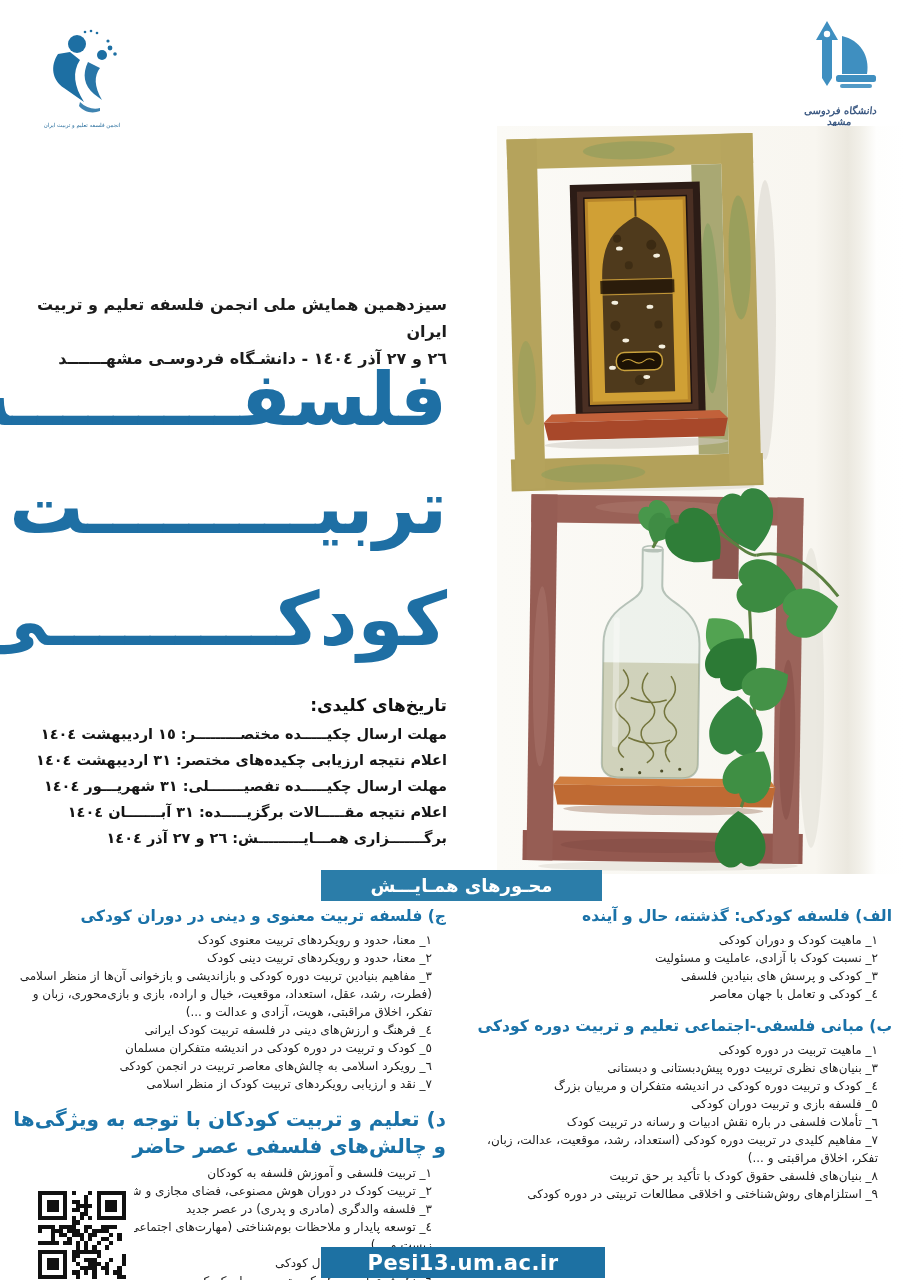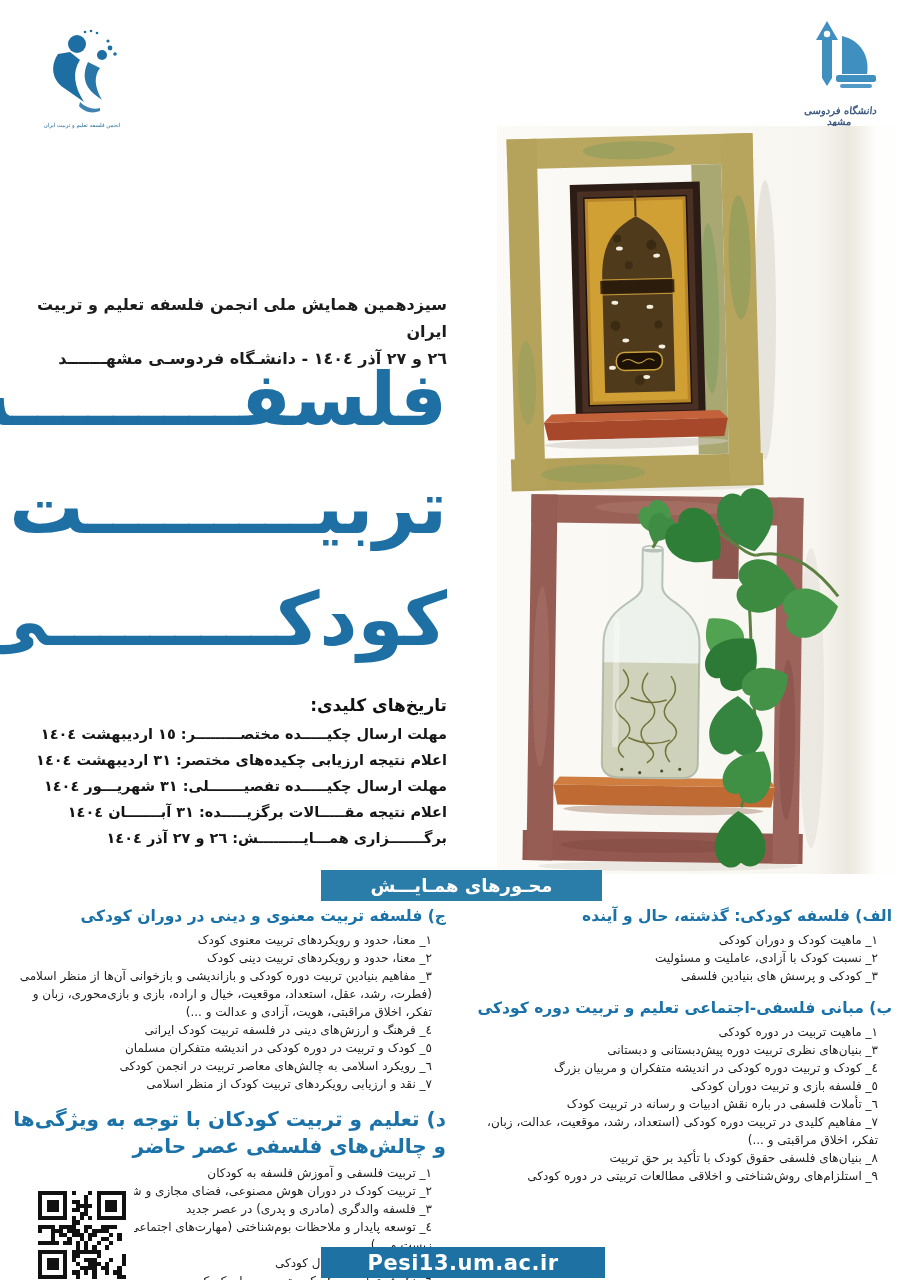--- a/index.html
+++ b/index.html
@@ -236,20 +236,21 @@
     <span class="rtl">محـورهای همـایـــش</span>
   </div>
 
   <div class="col col-right rtl">
     <div class="section">
       <div class="section-title">الف) فلسفه کودکی: گذشته، حال و آینده</div>
       <div>
           <div class="t-item">١_  ماهیت کودک و دوران کودکی</div>
           <div class="t-item">٢_  نسبت کودک با آزادی، عاملیت و مسئولیت</div>
           <div class="t-item">٣_  کودکی و پرسش های بنیادین فلسفی</div>
+          <div class="t-item">٤_  کودکی و تعامل با جهان معاصر</div>
         </div>
     </div>
     <div class="section">
       <div class="section-title">ب) مبانی فلسفی-اجتماعی تعلیم و تربیت دوره کودکی</div>
       <div>
           <div class="t-item">١_  ماهیت تربیت در دوره کودکی</div>
           <div class="t-item">٣_  بنیان‌های نظری تربیت دوره پیش‌دبستانی و دبستانی</div>
           <div class="t-item">٤_  کودک و تربیت دوره کودکی در اندیشه متفکران و مربیان بزرگ</div>
           <div class="t-item">٥_  فلسفه بازی و تربیت دوران کودکی</div>
           <div class="t-item">٦_  تأملات فلسفی در باره نقش ادبیات و رسانه در تربیت کودک</div>

